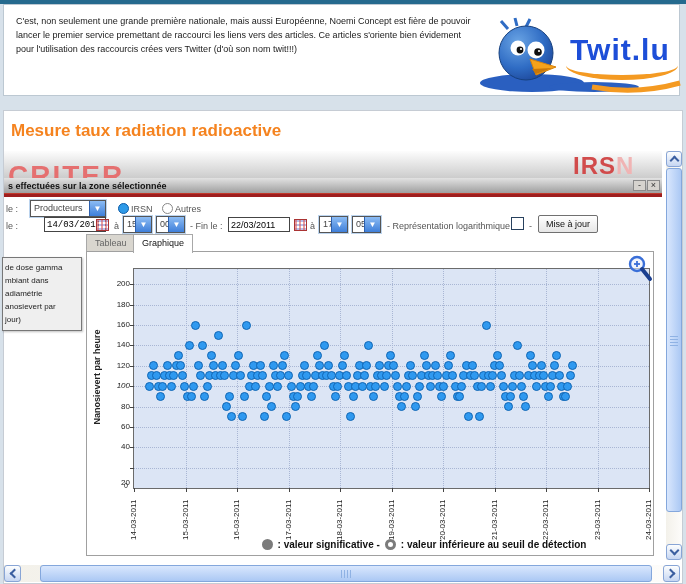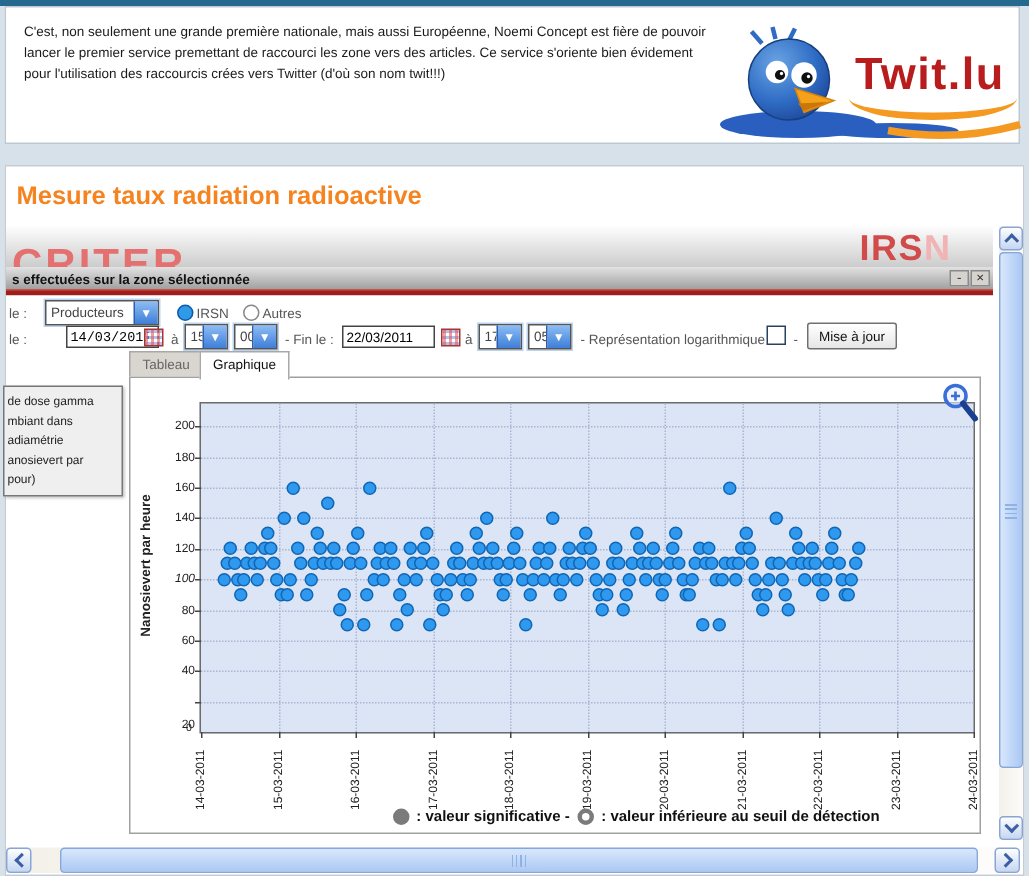--- a/index.html
+++ b/index.html
@@ -3,21 +3,21 @@
 <meta charset="utf-8">
 <style>
   html,body{margin:0;padding:0;}
   #screen{position:relative;width:686px;height:584px;background:#d7e1ea;font-family:"Liberation Sans",sans-serif;overflow:hidden;}
   .abs{position:absolute;}
 
   
   #topbar{left:0;top:0;width:686px;height:4px;background:#256a8e;}
   #header-box{left:3px;top:4px;width:677px;height:92px;background:#fff;border:1px solid #bcc8d2;box-sizing:border-box;}
   #header-par{left:12px;top:9px;width:455px;font-size:9px;line-height:14px;color:#1a1a1a;}
-  #logo-text{left:566px;top:28px;font-size:30px;font-weight:bold;color:#b91c1c;letter-spacing:1px;}
+  #logo-text{left:566px;top:28px;font-size:30px;font-weight:bold;color:#1d4ed8;letter-spacing:1px;}
   #logo-swoosh{left:562px;top:46px;width:112px;height:24px;border-bottom:5px solid #f49a22;border-radius:50%;}
 
   
   #main-panel{left:3px;top:110px;width:680px;height:474px;background:#fff;border:1px solid #c6ccd4;box-sizing:border-box;}
   #page-title{left:11px;top:121px;font-size:17px;font-weight:bold;color:#f5831f;text-align:center;}
 
   
   #banner{left:4px;top:151px;width:658px;height:27px;background:linear-gradient(#fdfdfd,#cccccc);border-bottom:1px solid #9a9a9a;overflow:hidden;}
   #criter{position:absolute;left:4px;top:9px;font-size:28px;font-weight:bold;color:#e57070;letter-spacing:2px;}
   #irsn{position:absolute;left:569px;top:1px;font-size:24px;font-weight:bold;letter-spacing:1px;}
@@ -86,21 +86,21 @@
   #hsb-thumb{position:absolute;top:0;left:36px;width:612px;height:17px;border:1px solid #84a7dc;border-radius:3px;box-sizing:border-box;
     background:repeating-linear-gradient(90deg,#8fb2e4 0 1px,rgba(0,0,0,0) 1px 3px) center/11px 8px no-repeat,linear-gradient(180deg,#d9e7fd,#abc8f4);}
 </style>
 </head>
 <body>
 
 <div id="screen">
   <div class="abs" id="topbar"></div>
 
   <div class="abs" id="header-box">
-    <div class="abs" id="header-par" style="position:absolute;">C'est, non seulement une grande première nationale, mais aussi Européenne, Noemi Concept est fière de pouvoir lancer le premier service premettant de raccourci les zone vers des articles. Ce service s'oriente bien évidement pour l'utilisation des raccourcis crées vers Twitter (d'où son nom twit!!!)</div>
+    <div class="abs" id="header-par" style="position:absolute;">C'est, non seulement une grande première nationale, mais aussi Européenne, Noemi Concept est fière de pouvoir lancer le premier service premettant de raccourci les liens vers des articles. Ce articles s'oriente bien évidement pour l'utilisation des raccourcis crées vers Twitter (d'où son nom twit!!!)</div>
     <svg class="abs" style="left:470px;top:12px;" width="210" height="78" viewBox="0 0 210 78">
       <defs>
         <radialGradient id="bgrad" cx="35%" cy="30%" r="80%">
           <stop offset="0%" stop-color="#6aa4e4"></stop>
             <stop offset="60%" stop-color="#2f6cc4"></stop>
             <stop offset="100%" stop-color="#1c4496"></stop>
         </radialGradient>
       </defs>
       <ellipse cx="58" cy="66" rx="52" ry="9" fill="#2a5fc0"></ellipse>
       <ellipse cx="120" cy="70" rx="45" ry="5" fill="#2a5fc0"></ellipse>
@@ -178,21 +178,21 @@
 
   <div class="tab" style="left:86px;">Tableau</div>
   <div class="tab active" style="left:133px;">Graphique</div>
 
   <div class="abs" id="chart-panel"></div>
   <div class="abs" id="info-box">
     <div>de dose gamma</div>
     <div>mbiant dans</div>
     <div>adiamétrie</div>
     <div>anosievert par</div>
-    <div>pour)</div>
+    <div>jour)</div>
   </div>
   <div class="abs" id="ylab">Nanosievert par heure</div>
   <div class="abs" id="plot">
       <div class="gridh" style="top: 198.628px;"></div>
       <div class="ytm" style="top: 198.628px;"></div>
       <div class="ytl" style="top: 209px;">20</div>
       <div class="gridh" style="top: 178.256px;"></div>
       <div class="ytm" style="top: 178.256px;"></div>
       <div class="ytl" style="top: 173.256px;">40</div>
       <div class="gridh" style="top: 157.884px;"></div>

